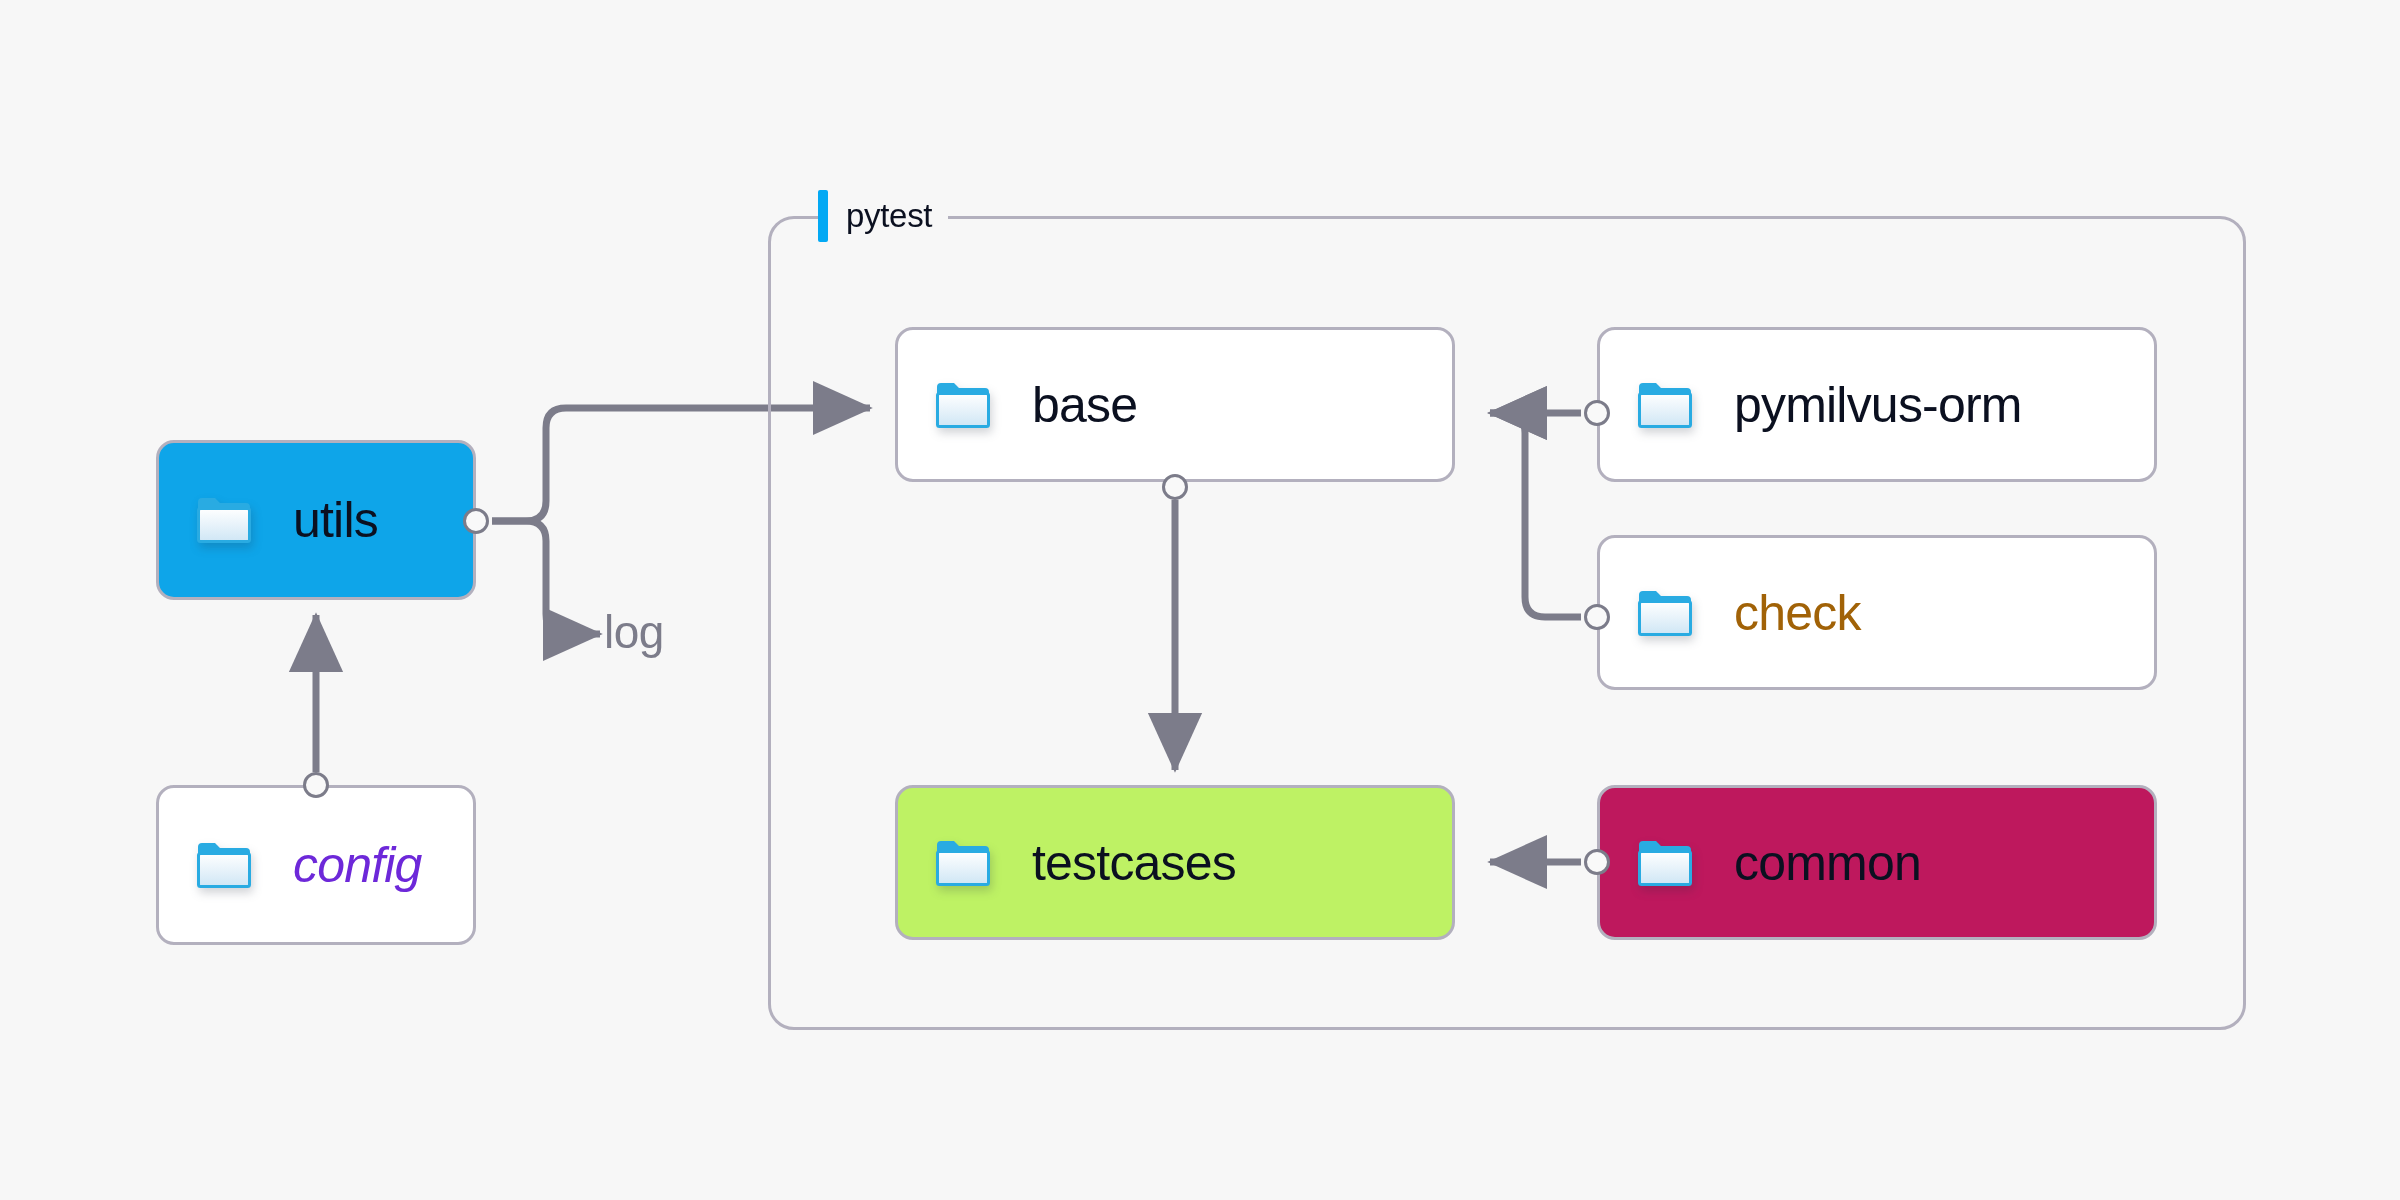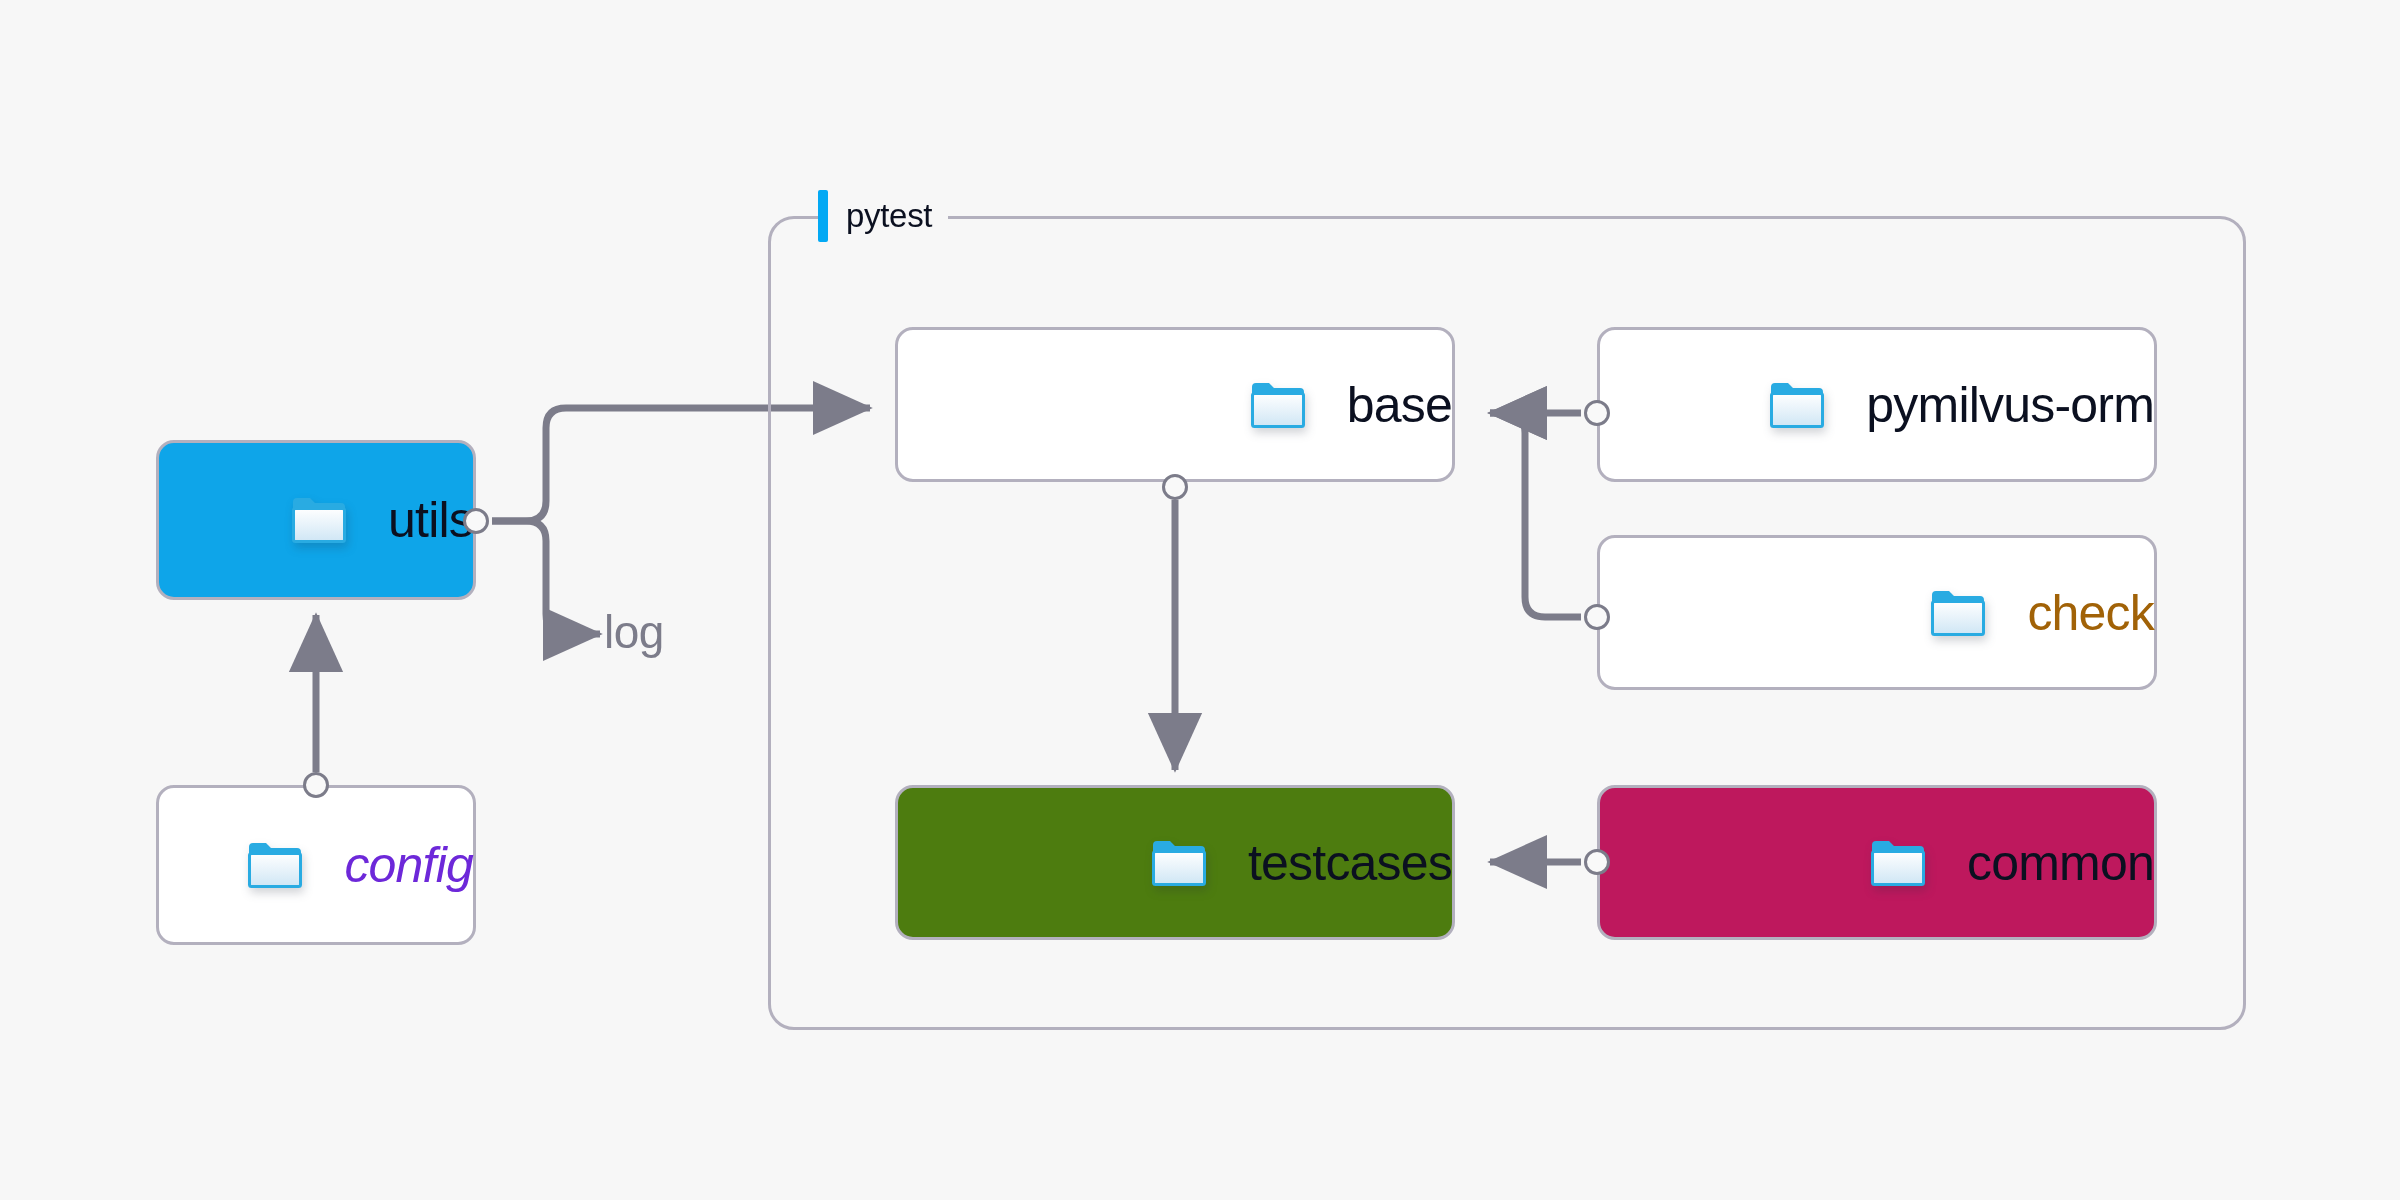--- a/index.html
+++ b/index.html
@@ -69,21 +69,20 @@
     align-items: center;
     z-index: 3;
   }
   .node-inner {
     display: flex;
     align-items: center;
     gap: 40px;
     padding-left: 36px;
     width: 100%;
     box-sizing: border-box;
-    justify-content: flex-end;
   }
   .node-label {
     font-size: 50px;
     color: #0b1020;
     font-weight: 400;
     letter-spacing: -0.8px;
     white-space: nowrap;
   }
   
   .folder-icon {
@@ -174,21 +173,21 @@
         <div class="node-inner">
           <span class="folder-icon">
             <svg viewBox="0 0 58 50" width="58" height="50">
               <path d="M3 7 Q3 3 7 3 L20 3 L25 8 L51 8 Q55 8 55 12 L55 18 L3 18 Z" fill="#29abe2"></path>
               <rect x="3.5" y="13.5" width="51" height="33" rx="2" fill="url(#folderGrad)" stroke="#29abe2" stroke-width="3"></rect>
             </svg>
           </span>
           <span class="node-label" style="color: rgb(11, 16, 32);">base</span>
         </div>
       </div>
-      <div class="node" style="left: 895px; top: 785px; width: 560px; height: 155px; background: #4d7c0f; border-color: rgb(179, 176, 190);">
+      <div class="node" style="left: 895px; top: 785px; width: 560px; height: 155px; background: #bef264; border-color: rgb(179, 176, 190);">
         <div class="node-inner">
           <span class="folder-icon">
             <svg viewBox="0 0 58 50" width="58" height="50">
               <path d="M3 7 Q3 3 7 3 L20 3 L25 8 L51 8 Q55 8 55 12 L55 18 L3 18 Z" fill="#29abe2"></path>
               <rect x="3.5" y="13.5" width="51" height="33" rx="2" fill="url(#folderGrad)" stroke="#29abe2" stroke-width="3"></rect>
             </svg>
           </span>
           <span class="node-label" style="color: rgb(11, 16, 32);">testcases</span>
         </div>
       </div>

